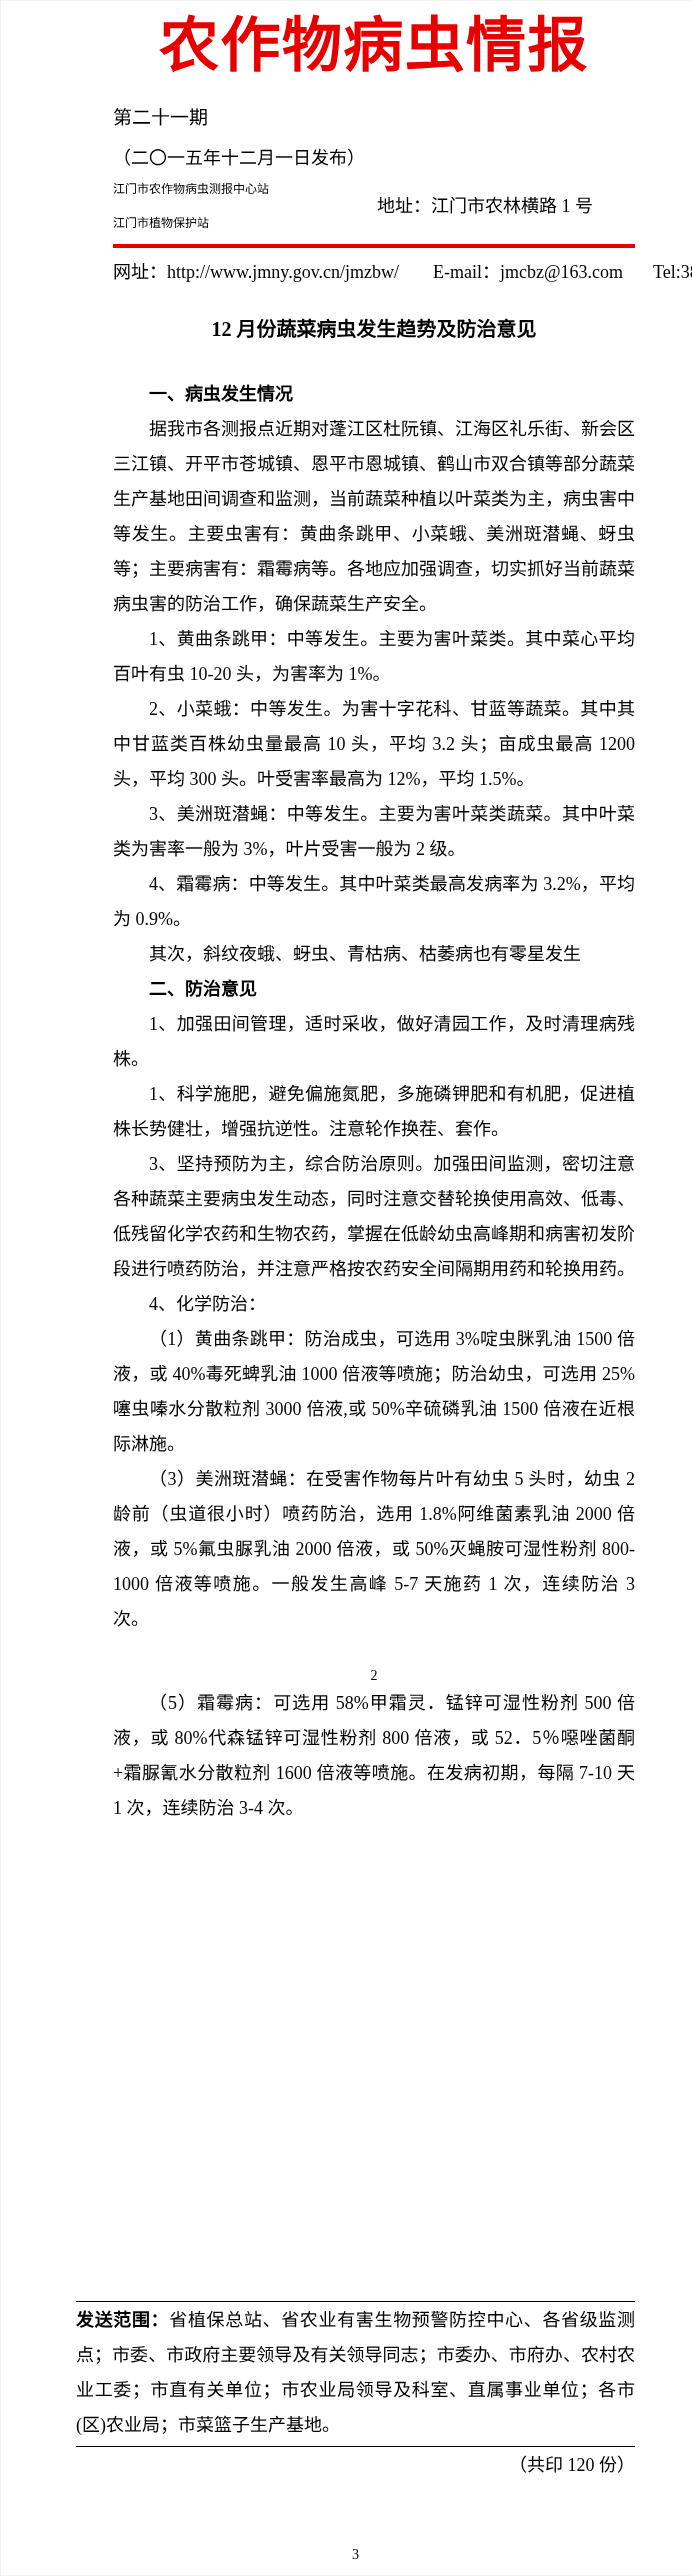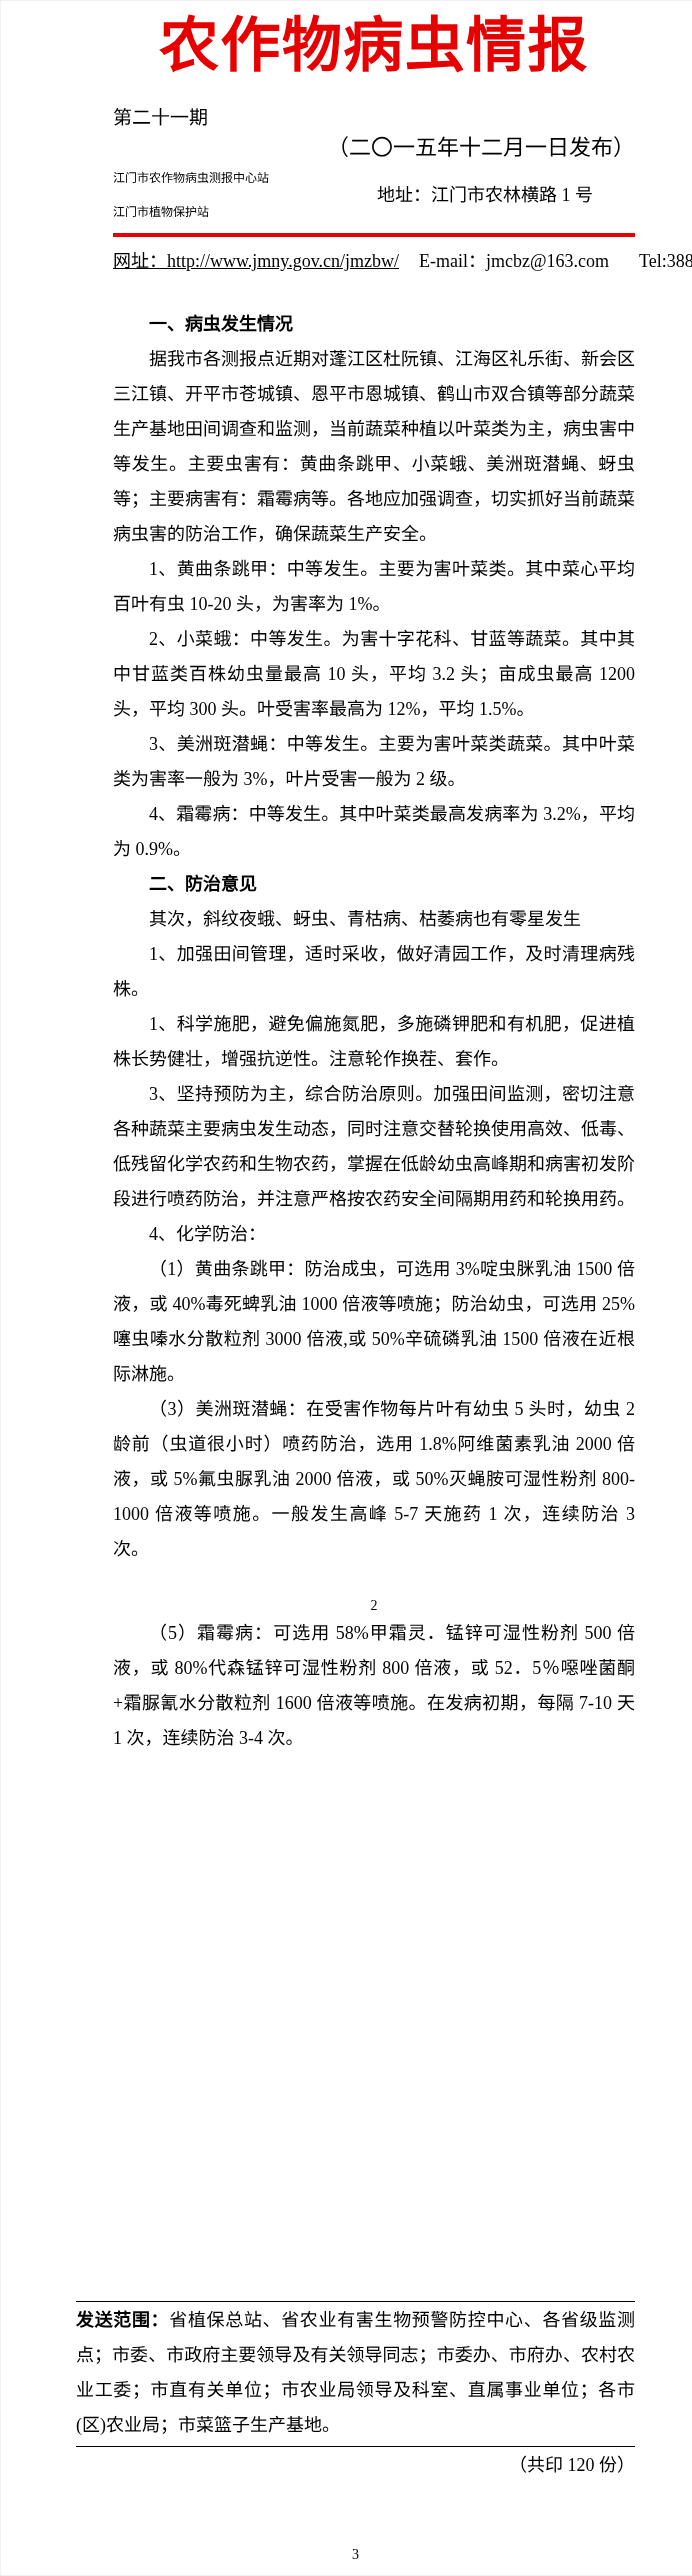--- a/index.html
+++ b/index.html
@@ -21,27 +21,27 @@
   .masthead-title {
     text-align: center;
     color: var(--red, #e60000);
     font-weight: bold;
     font-size: 60px;
     line-height: 73px;
     letter-spacing: 1.4px;
     white-space: nowrap;
   }
   .issue    { text-align: left; font-size: 19px; line-height: 25px; margin-top: 22.3px; }
-  .pubdate  { text-align: right; font-size: 22px; line-height: 25px; margin-top: 5px; }
+  .pubdate  { text-align: left; font-size: 18px; line-height: 25px; margin-top: 16px; }
   .org-row  { display: flex; align-items: center; margin-top: 7px; }
   .org-col  { display: flex; flex-direction: column; gap: 12px; font-size: 12px; line-height: 22.3px; }
   .address  { margin-left: auto; margin-right: 42px; font-size: 18px; line-height: 22.3px; }
   .red-rule { height: 3.5px; background: var(--red, #e60000); margin-top: 9.8px; }
   .contact  { margin-top: 14px; font-size: 18px; line-height: 21px; white-space: nowrap; }
-  .contact .seg1 { margin-right: 20px; text-decoration: underline; }
+  .contact .seg1 { margin-right: 34px; }
   .contact .seg2 { margin-right: 30px; }
 
   
   .article-title {
     text-align: center;
     font-weight: bold;
     font-size: 20px;
     line-height: 25px;
     margin: 34px 0 0 0;
   }
@@ -94,29 +94,30 @@
         </div>
         <div class="address">地址：江门市农林横路 1 号</div>
       </div>
       <div class="red-rule"></div>
       <div class="contact">
         <span class="seg1">网址：http://www.jmny.gov.cn/jmzbw/</span><span class="seg2">E-mail：jmcbz@163.com</span><span>Tel:3887683</span>
       </div>
     </div>
 
     <div class="article">
+      <h1 class="article-title">12 月份蔬菜病虫发生趋势及防治意见</h1>
       <div id="paragraphs">
           <p class="para heading">一、病虫发生情况</p>
           <p class="para">据我市各测报点近期对蓬江区杜阮镇、江海区礼乐街、新会区三江镇、开平市苍城镇、恩平市恩城镇、鹤山市双合镇等部分蔬菜生产基地田间调查和监测，当前蔬菜种植以叶菜类为主，病虫害中等发生。主要虫害有：黄曲条跳甲、小菜蛾、美洲斑潜蝇、蚜虫等；主要病害有：霜霉病等。各地应加强调查，切实抓好当前蔬菜病虫害的防治工作，确保蔬菜生产安全。</p>
           <p class="para">1、黄曲条跳甲：中等发生。主要为害叶菜类。其中菜心平均百叶有虫 10-20 头，为害率为 1%。</p>
           <p class="para">2、小菜蛾：中等发生。为害十字花科、甘蓝等蔬菜。其中其中甘蓝类百株幼虫量最高 10 头，平均 3.2 头；亩成虫最高 1200 头，平均 300 头。叶受害率最高为 12%，平均 1.5%。</p>
           <p class="para">3、美洲斑潜蝇：中等发生。主要为害叶菜类蔬菜。其中叶菜类为害率一般为 3%，叶片受害一般为 2 级。</p>
           <p class="para">4、霜霉病：中等发生。其中叶菜类最高发病率为 3.2%，平均为 0.9%。</p>
+          <p class="para">其次，斜纹夜蛾、蚜虫、青枯病、枯萎病也有零星发生</p>
           <p class="para heading">二、防治意见</p>
-          <p class="para">其次，斜纹夜蛾、蚜虫、青枯病、枯萎病也有零星发生</p>
           <p class="para">1、加强田间管理，适时采收，做好清园工作，及时清理病残株。</p>
           <p class="para">1、科学施肥，避免偏施氮肥，多施磷钾肥和有机肥，促进植株长势健壮，增强抗逆性。注意轮作换茬、套作。</p>
           <p class="para">3、坚持预防为主，综合防治原则。加强田间监测，密切注意各种蔬菜主要病虫发生动态，同时注意交替轮换使用高效、低毒、低残留化学农药和生物农药，掌握在低龄幼虫高峰期和病害初发阶段进行喷药防治，并注意严格按农药安全间隔期用药和轮换用药。</p>
           <p class="para">4、化学防治：</p>
           <p class="para">（1）黄曲条跳甲：防治成虫，可选用 3%啶虫脒乳油 1500 倍液，或 40%毒死蜱乳油 1000 倍液等喷施；防治幼虫，可选用 25%噻虫嗪水分散粒剂 3000 倍液,或 50%辛硫磷乳油 1500 倍液在近根际淋施。</p>
           <p class="para">（3）美洲斑潜蝇：在受害作物每片叶有幼虫 5 头时，幼虫 2 龄前（虫道很小时）喷药防治，选用 1.8%阿维菌素乳油 2000 倍液，或 5%氟虫脲乳油 2000 倍液，或 50%灭蝇胺可湿性粉剂 800-1000 倍液等喷施。一般发生高峰 5-7 天施药 1 次，连续防治 3 次。</p>
           <p class="pagemark">2</p>
           <p class="para">（5）霜霉病：可选用 58%甲霜灵．锰锌可湿性粉剂 500 倍液，或 80%代森锰锌可湿性粉剂 800 倍液，或 52．5％噁唑菌酮+霜脲氰水分散粒剂 1600 倍液等喷施。在发病初期，每隔 7-10 天 1 次，连续防治 3-4 次。</p>
         </div>
     </div>

